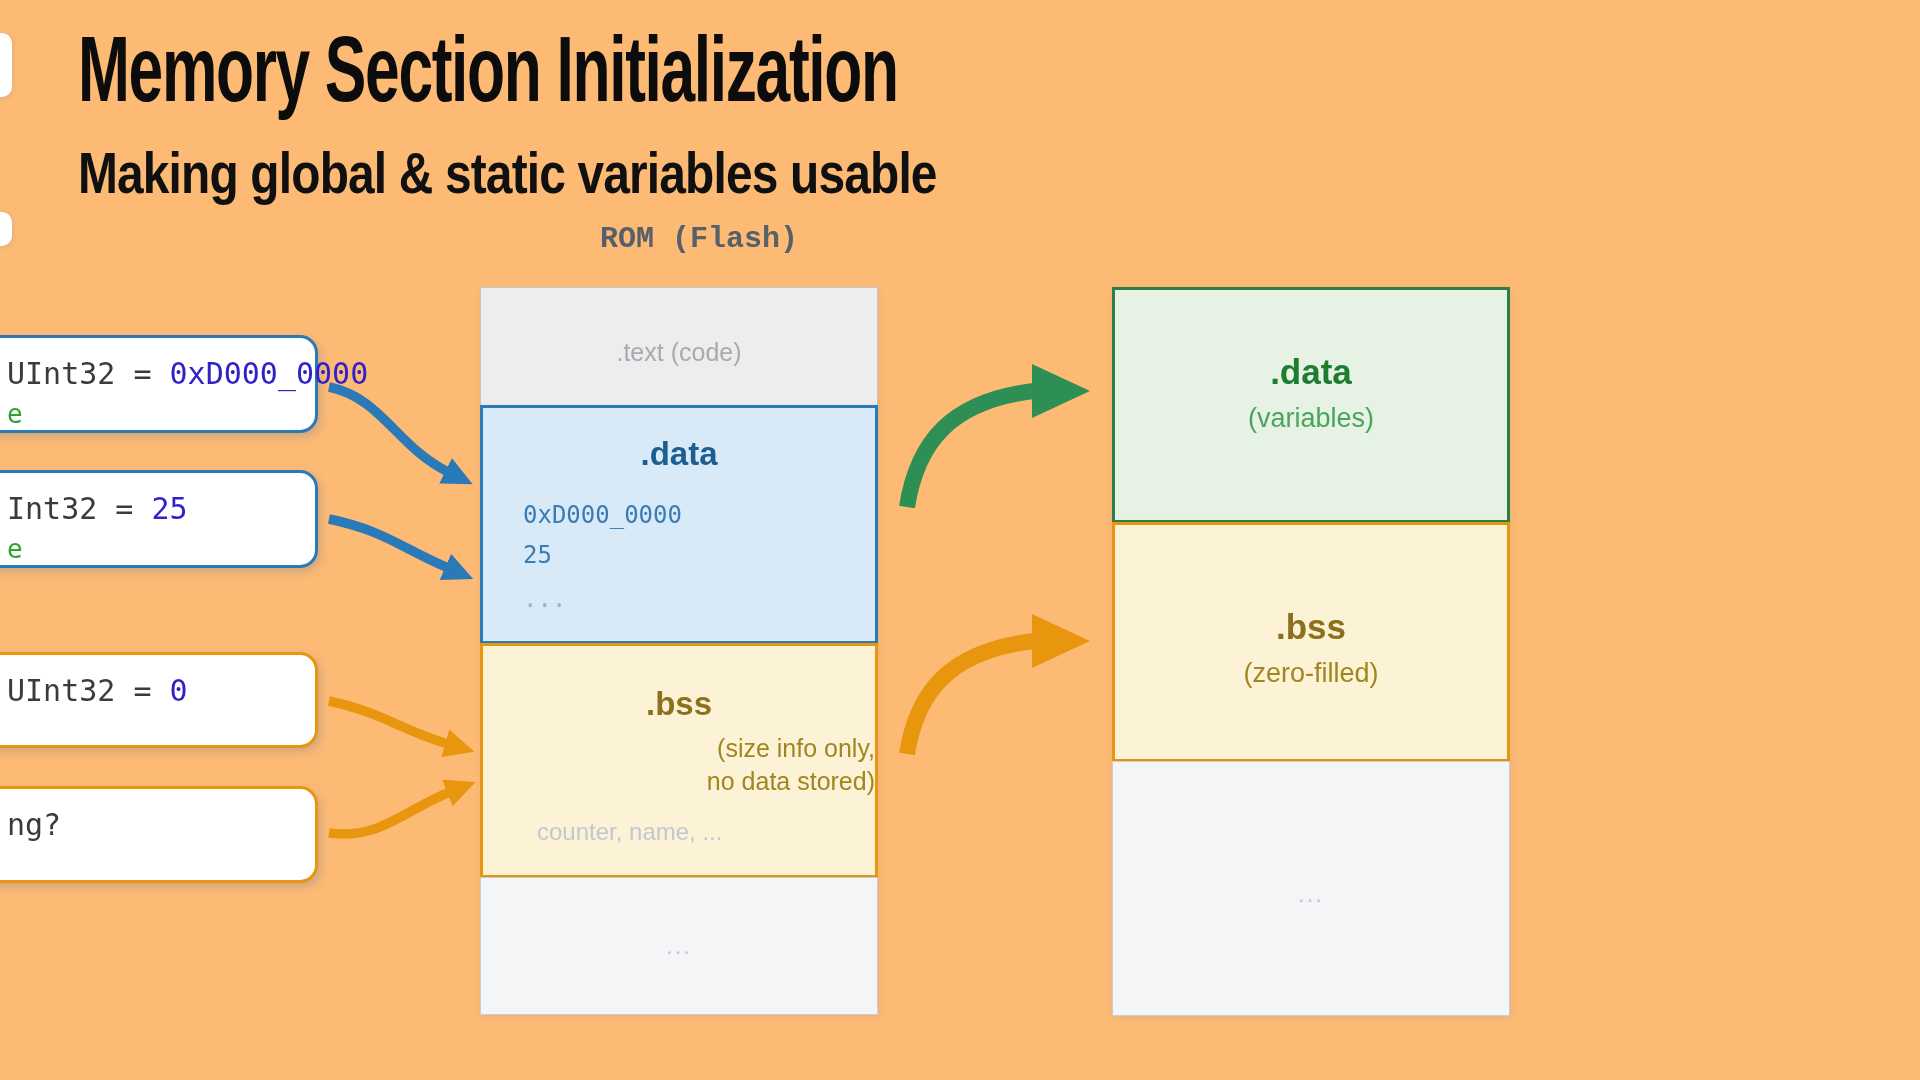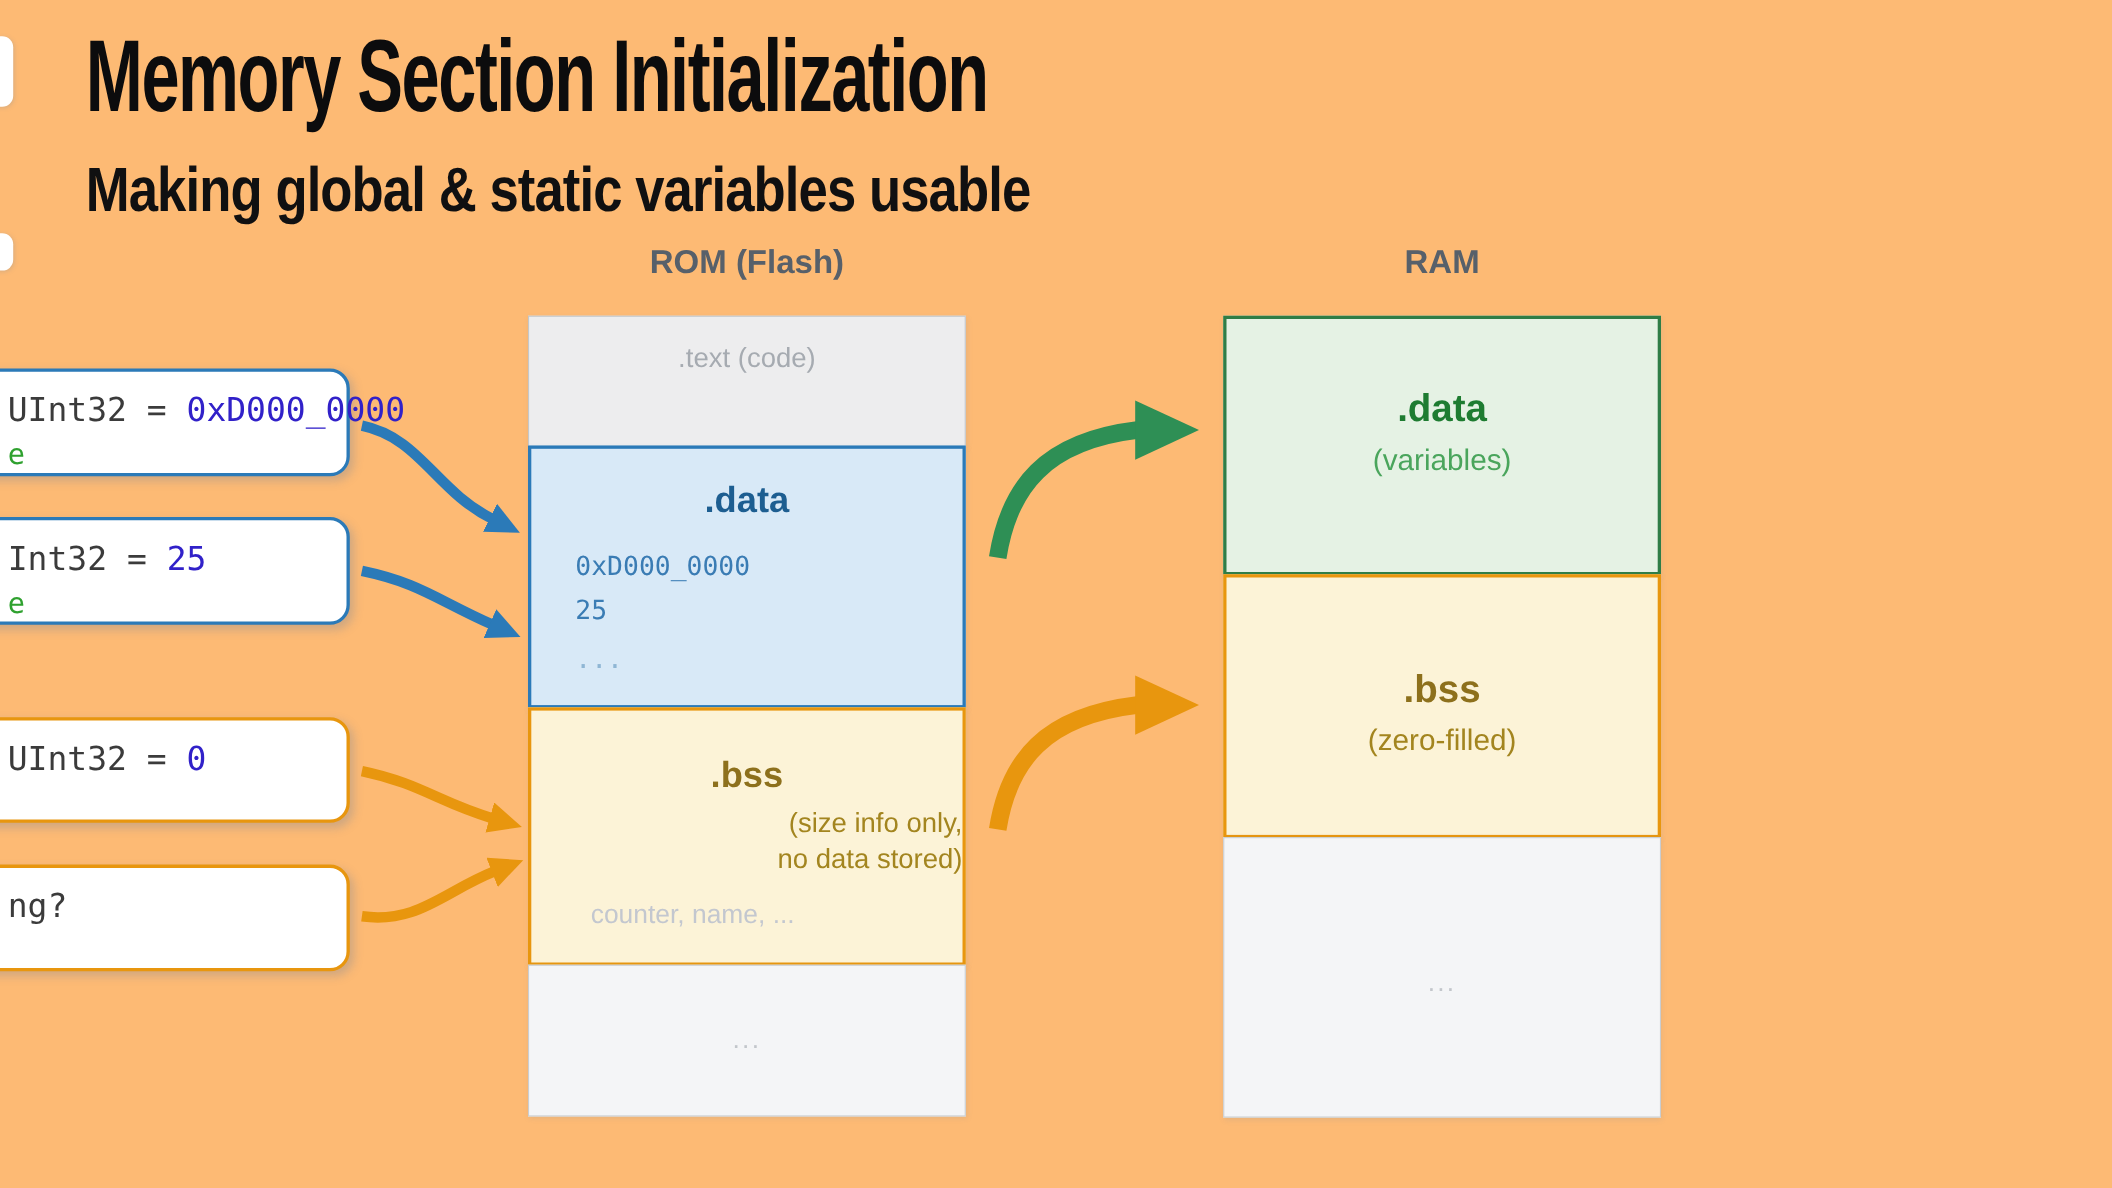--- a/index.html
+++ b/index.html
@@ -7,30 +7,30 @@
   .canvas{position:absolute;top:0;left:0;width:1920px;height:1080px;background:#fdba74;}
 
   
   .title{position:absolute;left:78px;top:16px;margin:0;font-size:93px;font-weight:700;
          letter-spacing:-2px;color:#0c0c0d;transform:scaleX(.67);transform-origin:left top;white-space:nowrap;}
   .subtitle{position:absolute;left:78px;top:140px;margin:0;font-size:57px;font-weight:700;
          letter-spacing:-1px;color:#101011;transform:scaleX(.84);transform-origin:left top;white-space:nowrap;}
 
   
   .col-label{position:absolute;top:222px;width:398px;text-align:center;font-size:30px;font-weight:700;color:#57606a;}
-  .rom-label{left:480px;}
+  .rom-label{left:500px;font-family:Liberation Mono, monospace;}
   .ram-label{left:1112px;}
 
   
   .mem-col{position:absolute;top:287px;width:398px;display:flex;flex-direction:column;}
   .rom-col{left:480px;}
   .ram-col{left:1112px;}
   .sec{box-sizing:border-box;width:398px;box-shadow:1px 2px 5px rgba(110,135,165,.16);}
 
-  .sec-text{height:119px;background:#ededee;border:1.5px solid #c3c7ca;display:flex;align-items:flex-start;justify-content:center;padding-top:24px;}
+  .sec-text{height:119px;background:#ededee;border:1.5px solid #c3c7ca;display:flex;align-items:center;justify-content:center;padding-top:12px;}
   .sec-text span{color:#a6abb1;font-size:25px;}
 
   .sec-romdata{height:239px;background:#d8e9f7;border:3px solid #2b7ab8;margin-top:-1px;}
   .sec-romdata .sec-title{margin-top:26px;}
   .mono-line{padding-left:40px;margin-top:26px;font-family:"DejaVu Sans Mono","Liberation Mono",monospace;
              font-size:24px;color:#3a7cb4;line-height:30px;}
   .mono-line.second{margin-top:10px;}
   .mono-line.dots{margin-top:14px;color:#8fb6d4;}
 
   .sec-title{text-align:center;font-size:33px;font-weight:700;line-height:40px;}
@@ -84,21 +84,20 @@
 
 <div class="canvas">
 
   <div class="left-tab tab1"></div>
   <div class="left-tab tab2"></div>
 
   <h1 class="title">Memory Section Initialization</h1>
   <h2 class="subtitle">Making global &amp; static variables usable</h2>
 
   <div class="col-label rom-label">ROM (Flash)</div>
-  <div class="col-label ram-label">RAM</div>
 
   <div class="mem-col rom-col">
     <div class="sec sec-text">
       <span>.text (code)</span>
     </div>
     <div class="sec sec-romdata">
       <div class="sec-title blue-title">.data</div>
       <div class="mono-line">0xD000_0000</div>
       <div class="mono-line second">25</div>
       <div class="mono-line dots">...</div>

